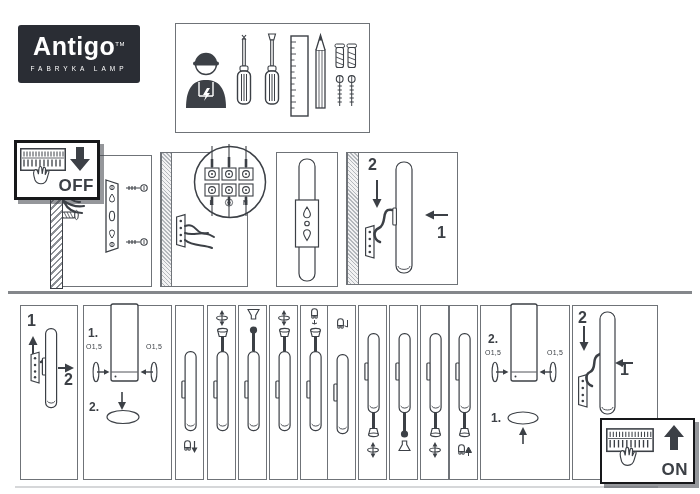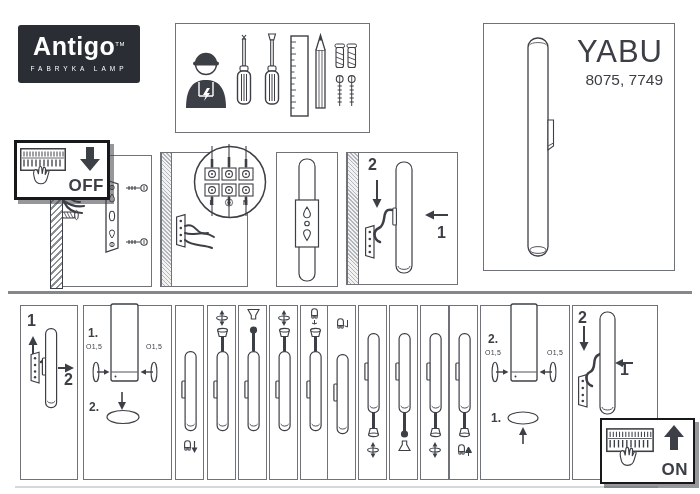--- a/index.html
+++ b/index.html
@@ -131,33 +131,20 @@
       <circle cx="163.7" cy="55" r="3.4" stroke-width="1.1"></circle>
           <path d="M163.7,52.2 V57.8" stroke-width="0.9"></path>
       <path d="M163.7,58.5 V82 M161.6,62h4.2 M161.6,66h4.2 M161.6,70h4.2 M161.6,74h4.2 M161.6,78h4.2" stroke-width="1"></path>
       <circle cx="175.7" cy="55" r="3.4" stroke-width="1.1"></circle>
           <path d="M175.7,52.2 V57.8" stroke-width="0.9"></path>
       <path d="M175.7,58.5 V82 M173.6,62h4.2 M173.6,66h4.2 M173.6,70h4.2 M173.6,74h4.2 M173.6,78h4.2" stroke-width="1"></path>
     </g>
   </svg>
 </div>
 
-<div class="panel" style="left:483px;top:23px;width:192px;height:248px;">
-  <svg width="190" height="246" viewBox="0 0 190 246">
-    <rect x="44" y="14" width="20" height="218" rx="9.5" fill="#fff" stroke="currentColor" stroke-width="1.3"></rect>
-    <path d="M45.5,21 a9,3.6 0 0 1 17,0" fill="none" stroke="currentColor" stroke-width="0.8"></path>
-    <ellipse cx="54" cy="226" rx="8.2" ry="3.4" fill="none" stroke="currentColor" stroke-width="0.9"></ellipse>
-    <g>
-      <path d="M64,96 h5.5 v26 l-5.5,4 z" fill="#fff" stroke="currentColor" stroke-width="1.1"></path>
-      <path d="M64,122 l5.5,-3" stroke="currentColor" stroke-width="0.9"></path>
-    </g>
-  </svg>
-  <div class="t yname" style="right:11px;top:12px;">YABU</div>
-  <div class="t ymod" style="right:11px;top:48px;">8075, 7749</div>
-</div>
 
 <div class="panel" style="left:58px;top:155px;width:94px;height:132px;border-color:#6f7378;">
   <svg width="92" height="130" viewBox="0 0 92 130" style="margin-left:1px;">
     <g stroke="currentColor" fill="#fff">
       <rect x="2" y="28" width="13" height="6" rx="2" stroke-width="1.1"></rect>
       <path d="M4,28 l3,6 M7,28 l3,6 M10,28 l3,6" stroke-width="0.8"></path>
       <ellipse cx="16.5" cy="31" rx="1.8" ry="4.6" stroke-width="1"></ellipse>
       <rect x="2" y="56" width="13" height="6" rx="2" stroke-width="1.1"></rect>
       <path d="M4,56 l3,6 M7,56 l3,6 M10,56 l3,6" stroke-width="0.8"></path>
       <ellipse cx="16.5" cy="59" rx="1.8" ry="4.6" stroke-width="1"></ellipse>
@@ -182,21 +169,21 @@
       <circle cx="84" cy="32" r="3.2" stroke-width="1.1"></circle>
           <path d="M84,30 v4" stroke-width="0.9"></path>
       <path d="M66,86 H80 M69,84v4 M72,84v4 M75,84v4" stroke-width="1.1"></path>
       <circle cx="84" cy="86" r="3.2" stroke-width="1.1"></circle>
           <path d="M84,84 v4" stroke-width="0.9"></path>
     </g>
   </svg>
 </div>
 <div class="wallA" style="left:50px;top:198px;width:13px;height:91px;"></div>
 
-<div class="callout" style="left:14px;top:140px;width:96px;height:60px;z-index:6;">
+<div class="callout" style="left:14px;top:140px;width:86px;height:60px;z-index:6;">
   <svg class="abs" style="left:3px;top:5px;overflow:visible" width="48" height="40" viewBox="0 0 48 40">
     <use href="#brk"></use>
   </svg>
   <svg class="abs" style="right:6px;top:4px;" width="22" height="25" viewBox="0 0 22 25">
     <path d="M7,0 h8 v12 h6 l-10,12 -10,-12 h6 z" fill="currentColor"></path>
   </svg>
   <div class="t onoff" style="right:3px;bottom:3px;">OFF</div>
 </div>
 
 <div class="panel" style="left:160px;top:152px;width:88px;height:135px;"></div>

